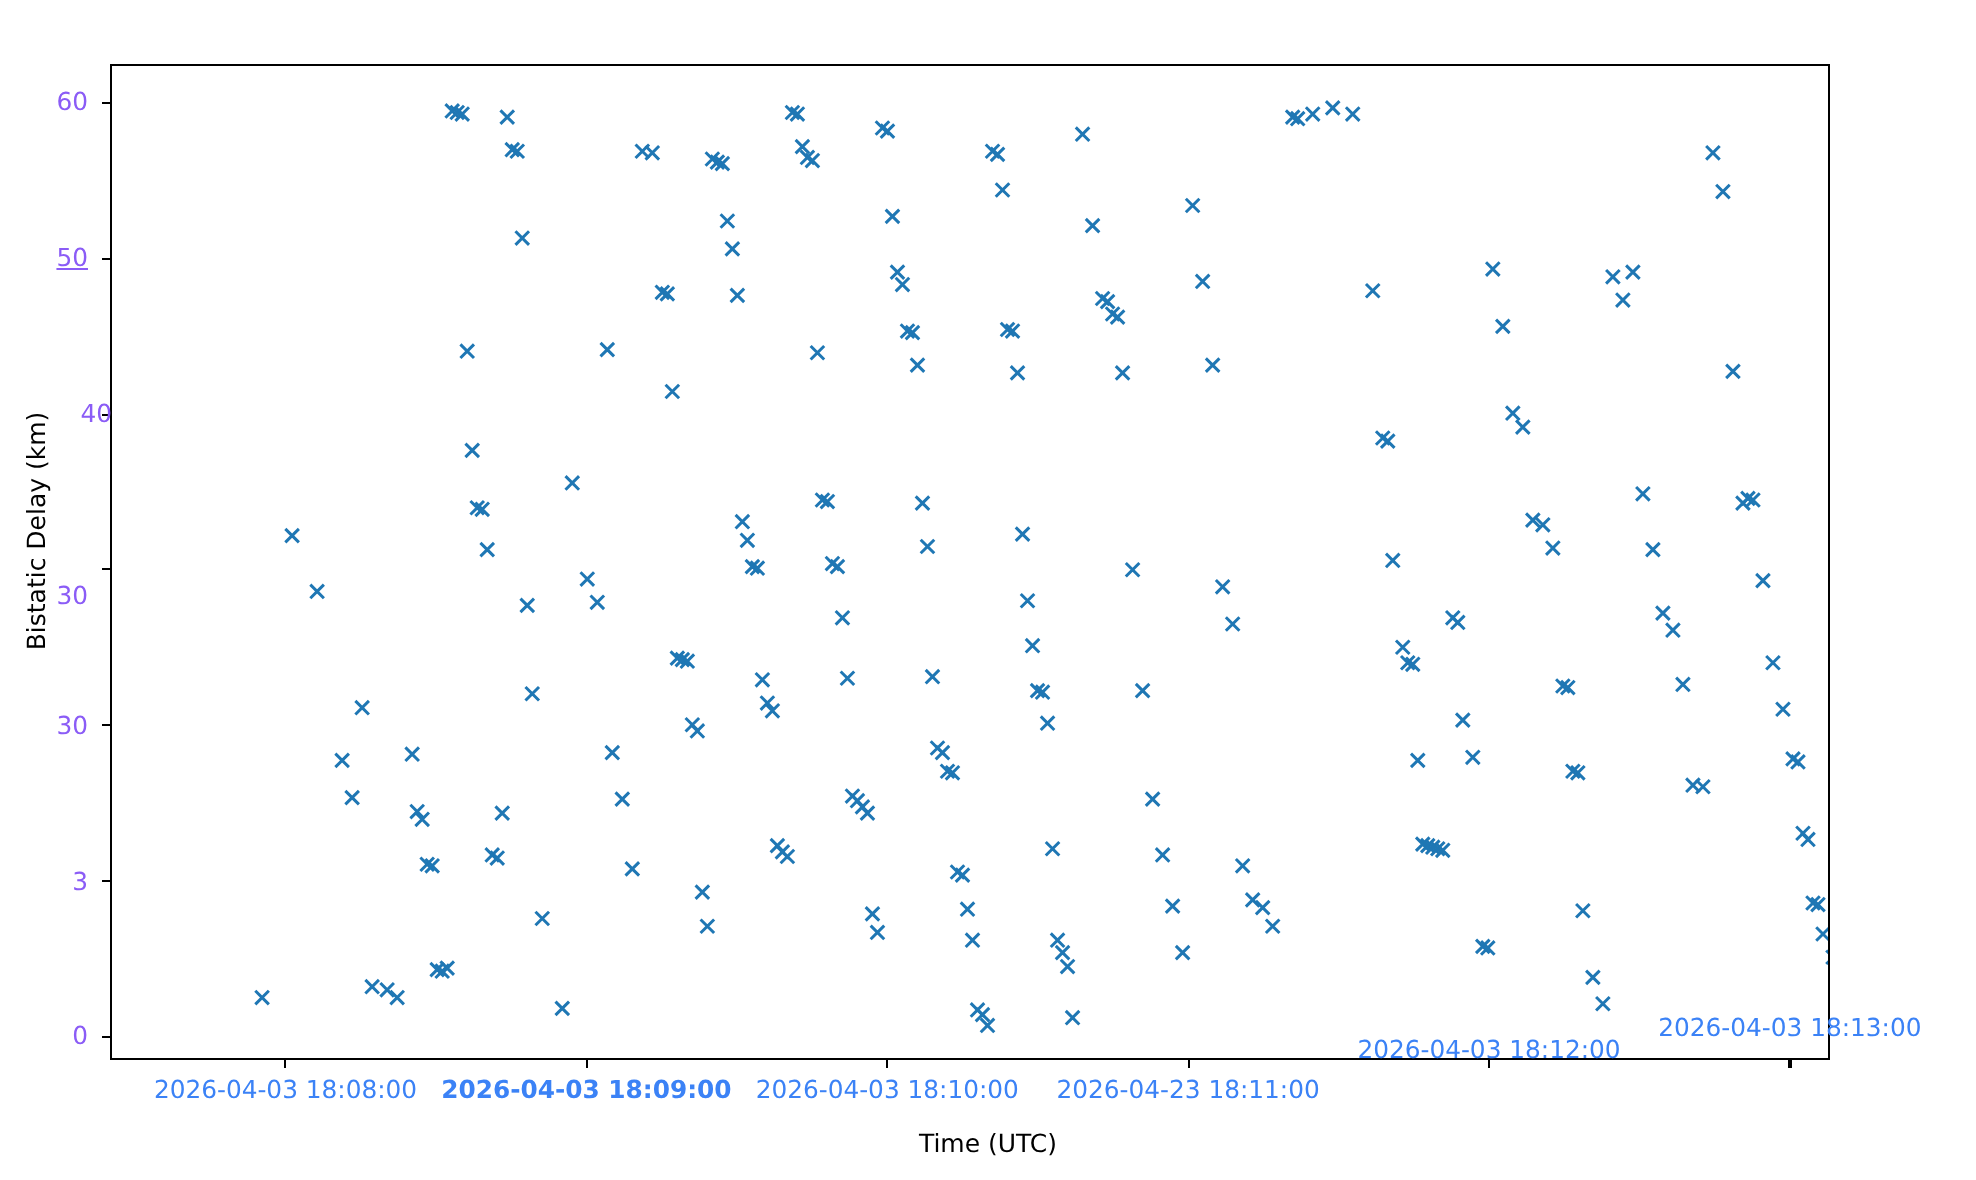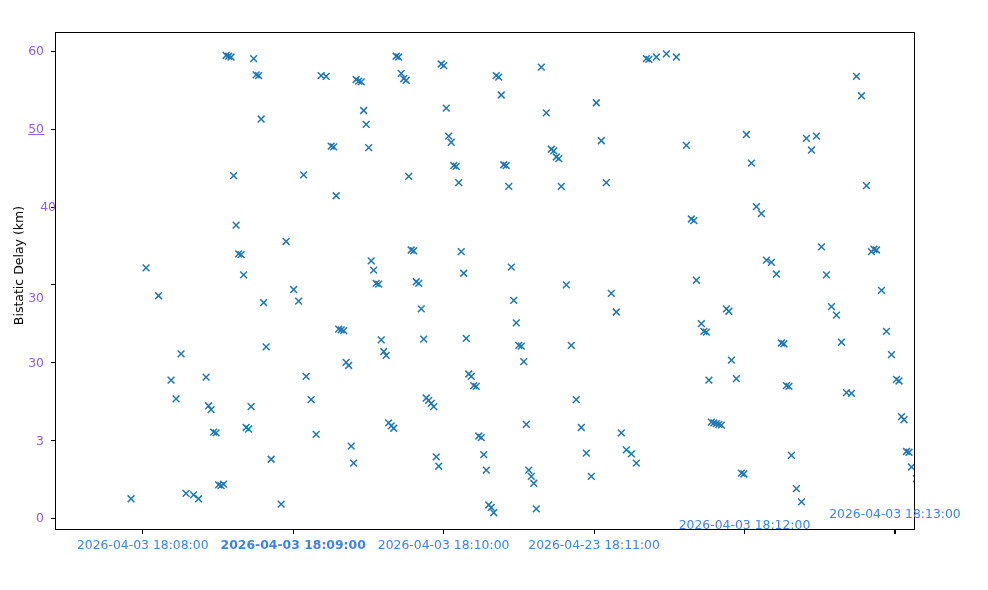--- a/index.html
+++ b/index.html
@@ -458,20 +458,21 @@
           <path d="M1385.6379008746353,392.66562500000003L1392.4379008746355,399.465625M1385.6379008746353,399.465625L1392.4379008746355,392.66562500000003"></path>
           <path d="M1388.145189504373,394.221875L1394.9451895043733,401.02187499999997M1388.145189504373,401.02187499999997L1394.9451895043733,394.221875"></path>
           <path d="M1390.6524781341109,395L1397.452478134111,401.79999999999995M1390.6524781341109,401.79999999999995L1397.452478134111,395"></path>
           <path d="M1393.1597667638482,395.77812500000005L1399.9597667638484,402.578125M1393.1597667638482,402.578125L1399.9597667638484,395.77812500000005"></path>
           <path d="M1395.667055393586,396.55625000000003L1402.4670553935862,403.35625M1395.667055393586,403.35625L1402.4670553935862,396.55625000000003"></path>
         </g>
       </svg>
   </div>
 
   <div id="ylabel">Bistatic Delay (km)</div>
+  <div id="xlabel">Time (UTC)</div>
 
   <div id="yticks">
       <div class="ytick-mark" style="left: 51px; top: 517.828px;"></div>
       <div class="ytick-label" style="left: 4px; top: 512.328px;">0</div>
       <div class="ytick-mark" style="left: 51px; top: 440.016px;"></div>
       <div class="ytick-label" style="left: 4px; top: 434.516px;">3</div>
       <div class="ytick-mark" style="left: 51px; top: 362.203px;"></div>
       <div class="ytick-label" style="left: 4px; top: 356.703px;">30</div>
       <div class="ytick-mark" style="left: 51px; top: 284.391px;"></div>
       <div class="ytick-label" style="left: 4px; top: 292px;">30</div>

